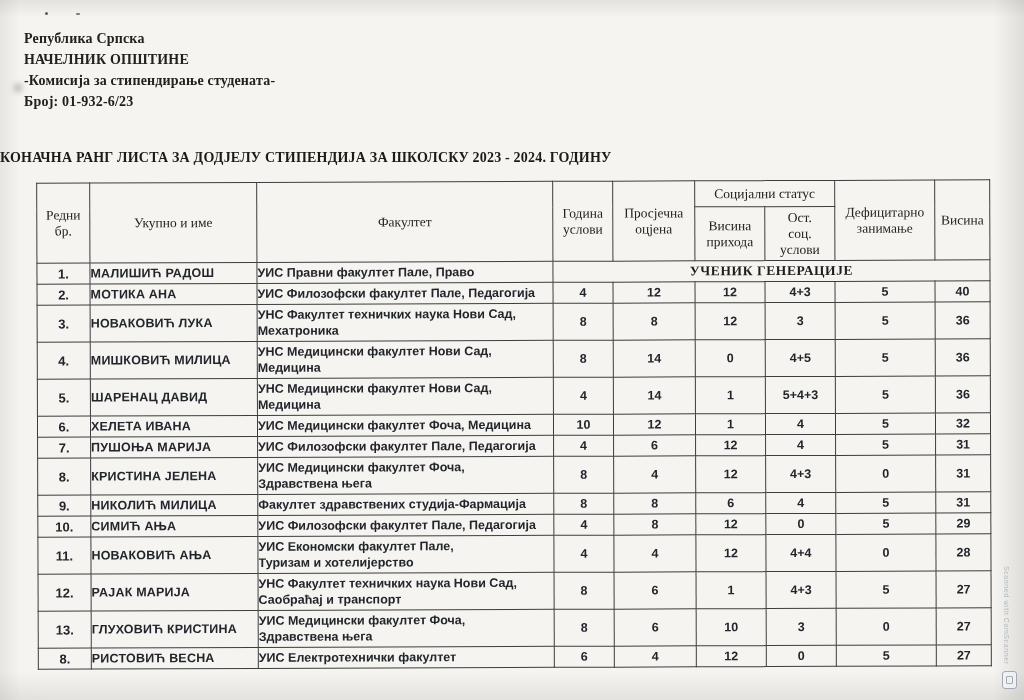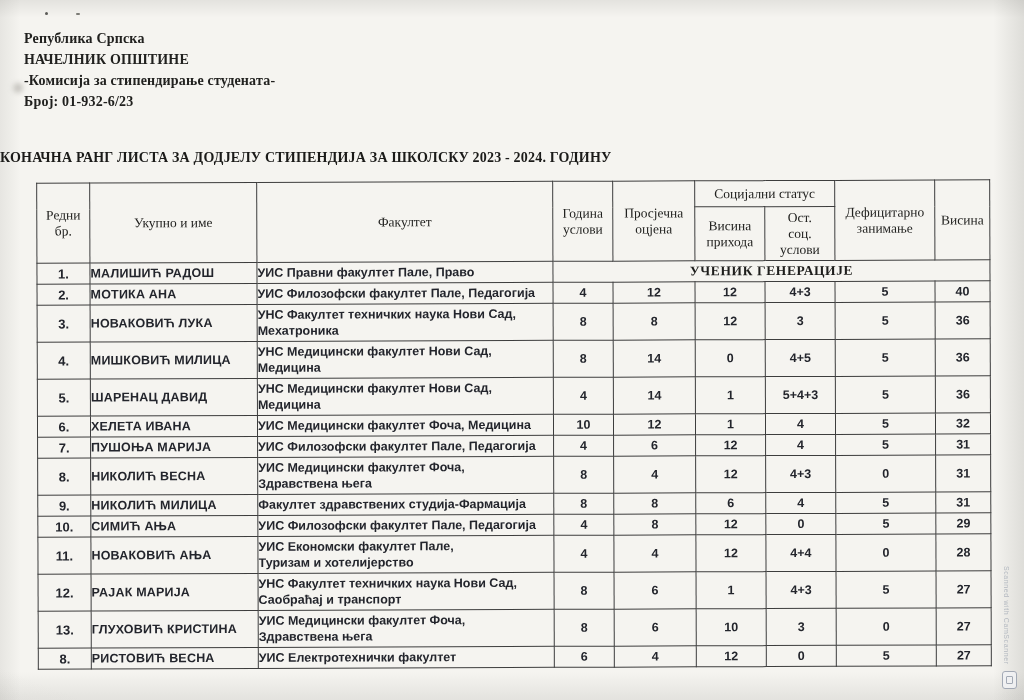--- a/index.html
+++ b/index.html
@@ -206,21 +206,21 @@
           <td class="c-fac">УИС Филозофски факултет Пале, Педагогија</td>
           <td class="c-val">4</td>
           <td class="c-val">6</td>
           <td class="c-val">12</td>
           <td class="c-val">4</td>
           <td class="c-val">5</td>
           <td class="c-val">31</td>
         </tr>
         <tr class="tall">
           <td class="c-num">8.</td>
-          <td class="c-name">НИКОЛИЋ ВЕСНА</td>
+          <td class="c-name">КРИСТИНА ЈЕЛЕНА</td>
           <td class="c-fac">УИС Медицински факултет Фоча,
 Здравствена њега</td>
           <td class="c-val">8</td>
           <td class="c-val">4</td>
           <td class="c-val">12</td>
           <td class="c-val">4+3</td>
           <td class="c-val">0</td>
           <td class="c-val">31</td>
         </tr>
         <tr>

